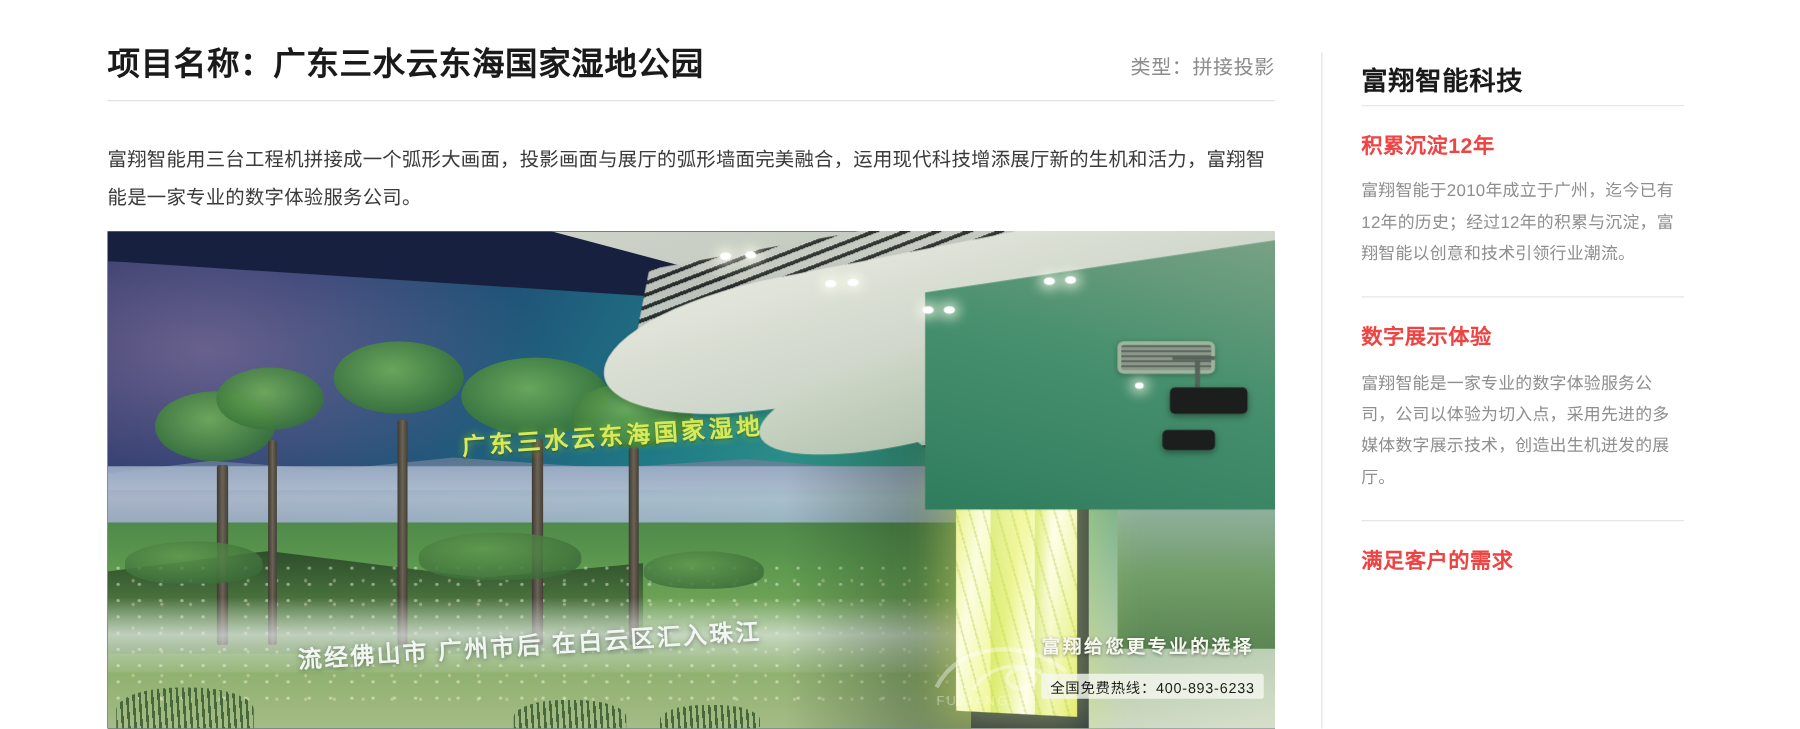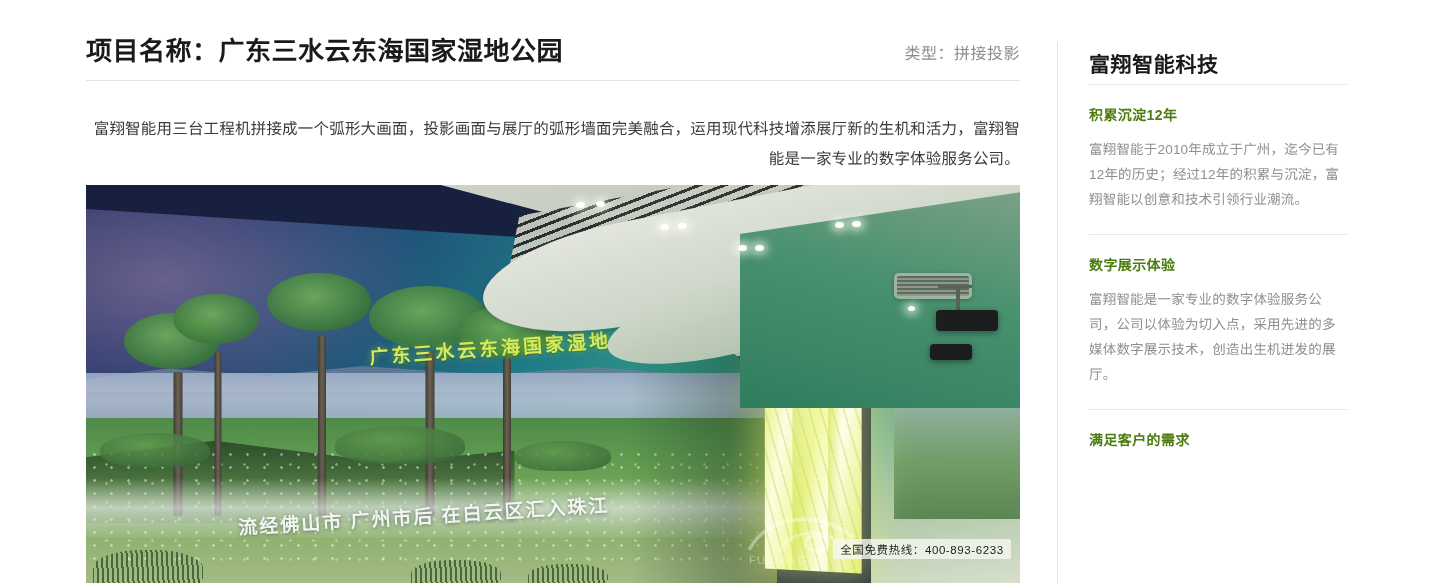--- a/index.html
+++ b/index.html
@@ -14,21 +14,21 @@
   .page {
     position: relative;
     width: 1440px; height: 583px;
     background: #ffffff;
   }
 
   
   .main-col {
     position: absolute;
     left: 0; top: 0;
-    width: 1057px; height: 467px; text-align: right;
+    width: 1057px; height: 467px;
   }
   .header-row {
     position: absolute;
     left: 86px; top: 36px;
     width: 934px;
     display: flex;
     align-items: flex-end;
     justify-content: space-between;
   }
   .project-title {
@@ -373,23 +373,23 @@
     background: #e6e6e6;
   }
   .sb-blocks {
     position: absolute;
     left: 0; top: 84px;
     width: 268px;
   }
   .sb-block { padding-top: 0; }
   .sb-block .sb-rule { margin: 0 0 22px 0; }
   .sb-h {
-    font-size: 14px;
+    font-size: 17px;
     font-weight: 700;
-    color: #4d7c0f;
+    color: #ef4444;
     letter-spacing: 0.4px;
     margin: 0 0 13px 0;
     line-height: 1.2;
   }
   .sb-p {
     font-size: 13.5px;
     color: #8f8f8f;
     line-height: 25px;
     letter-spacing: 0.2px;
     margin: 0 0 22px 0;
@@ -494,20 +494,21 @@
         <div class="proj-arm" style="left:91.2%; top:25.2%; width:34px; height:3px;"></div>
         <div class="projector" style="left:91%; top:31.5%; width:62px; height:21px;"></div>
         <div class="projector" style="left:90.4%; top:40%; width:42px; height:16px;"></div>
 
         <svg class="wm-logo" viewBox="0 0 140 70" preserveAspectRatio="xMidYMid meet">
           <path d="M6 50 C28 6, 92 6, 126 36" stroke="#ffffff" stroke-width="4" fill="none" opacity="0.85"></path>
           <path d="M40 52 C56 24, 96 26, 112 44" stroke="#ffffff" stroke-width="3.5" fill="none" opacity="0.8"></path>
           <ellipse cx="84" cy="42" rx="13" ry="9" fill="none" stroke="#ffffff" stroke-width="3.5" opacity="0.8"></ellipse>
           <text x="6" y="66" font-family="Liberation Sans, sans-serif" font-size="12" fill="#ffffff" opacity="0.8" letter-spacing="2">FUXIANG</text>
         </svg>
+        <div class="wm-text">富翔给您更专业的选择</div>
         <div class="wm-hotline">全国免费热线：400-893-6233</div>
 
       </div>
     </div>
   </div>
 
   <div class="v-divider"></div>
 
   <aside class="sidebar">
     <div class="sb-brand">富翔智能科技</div>

